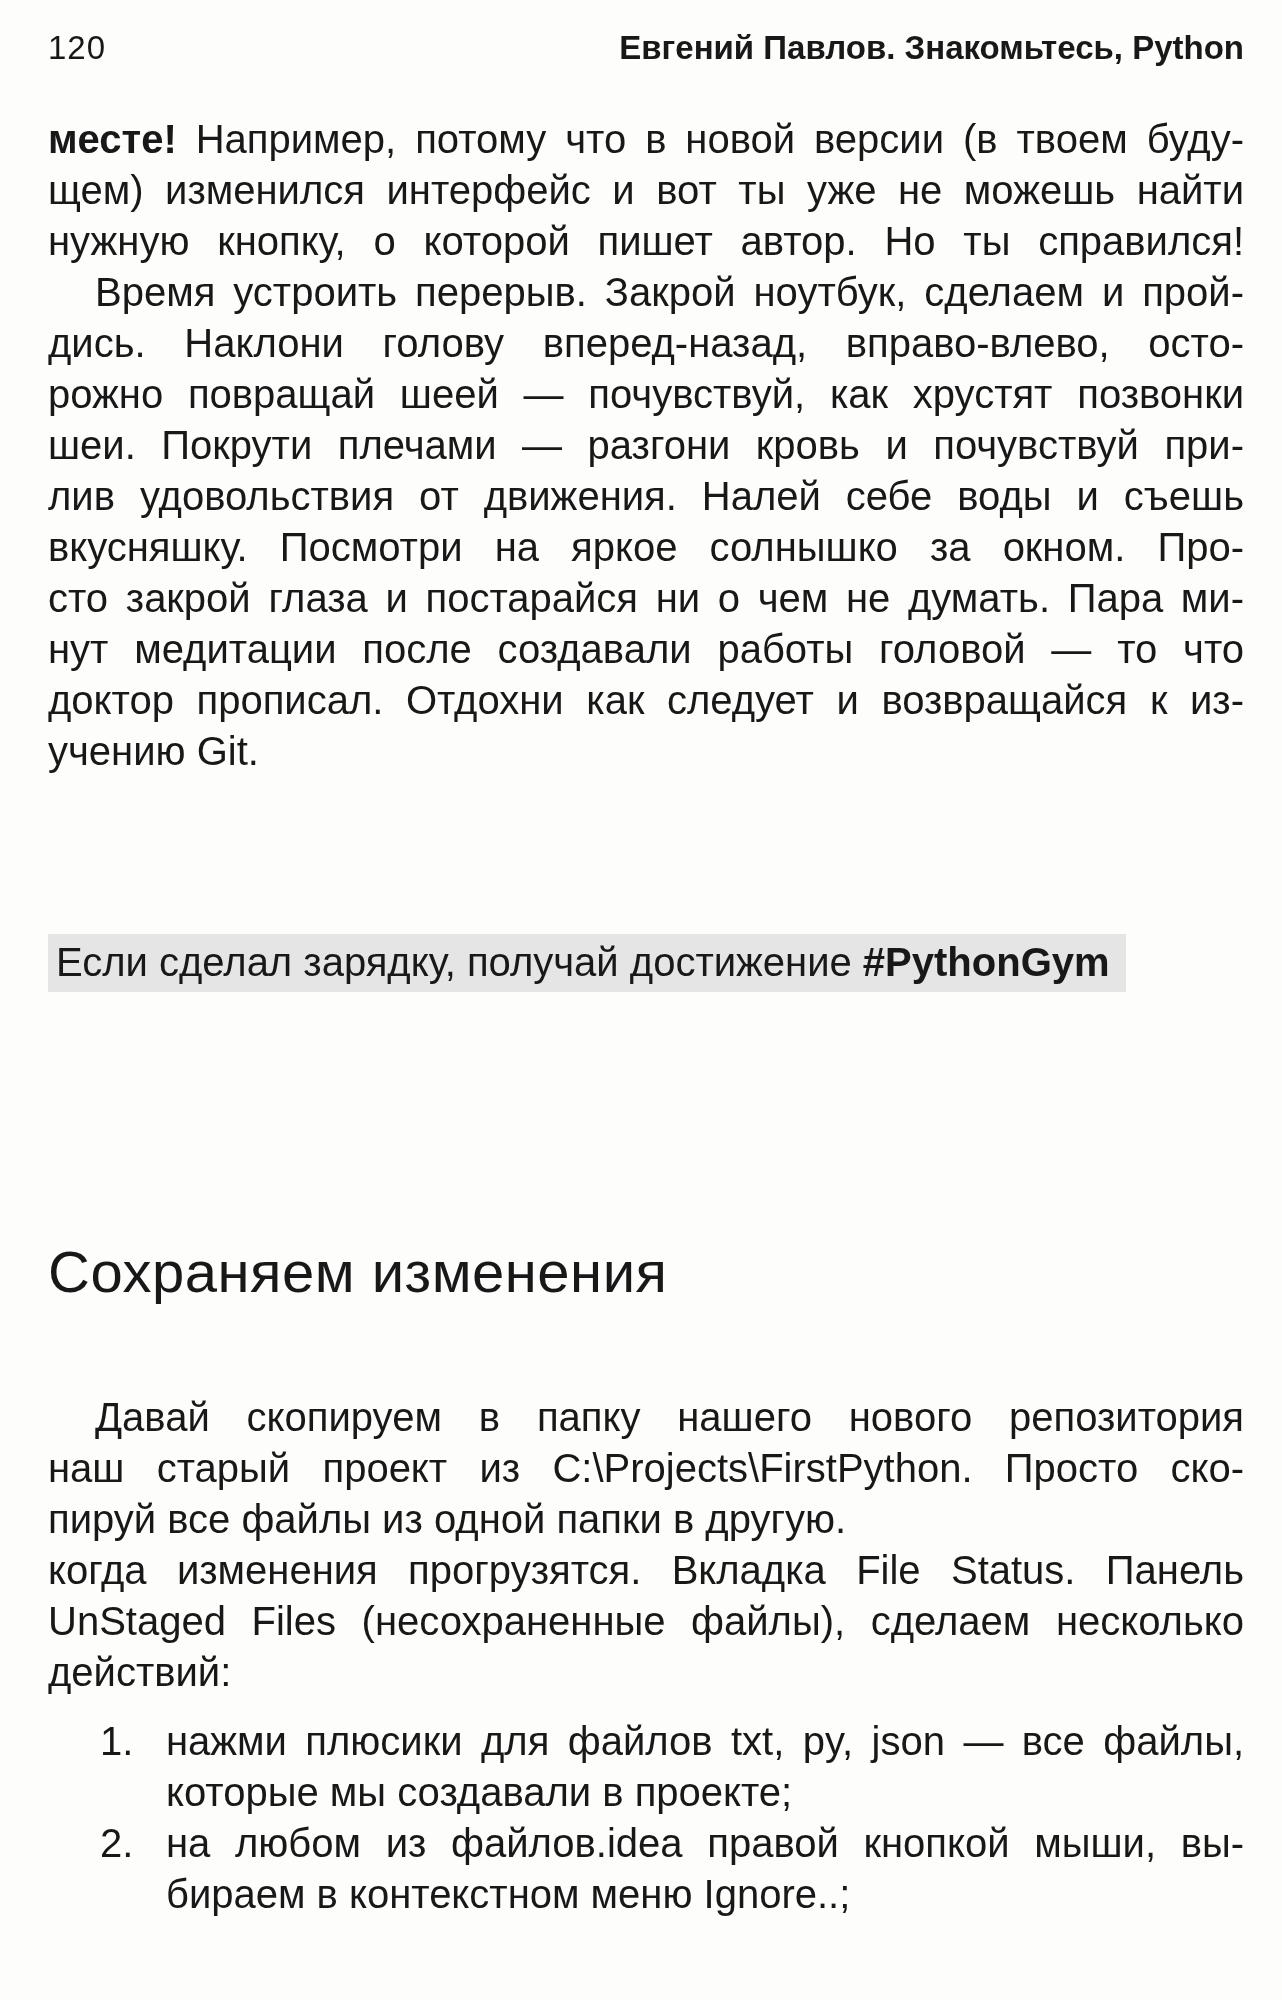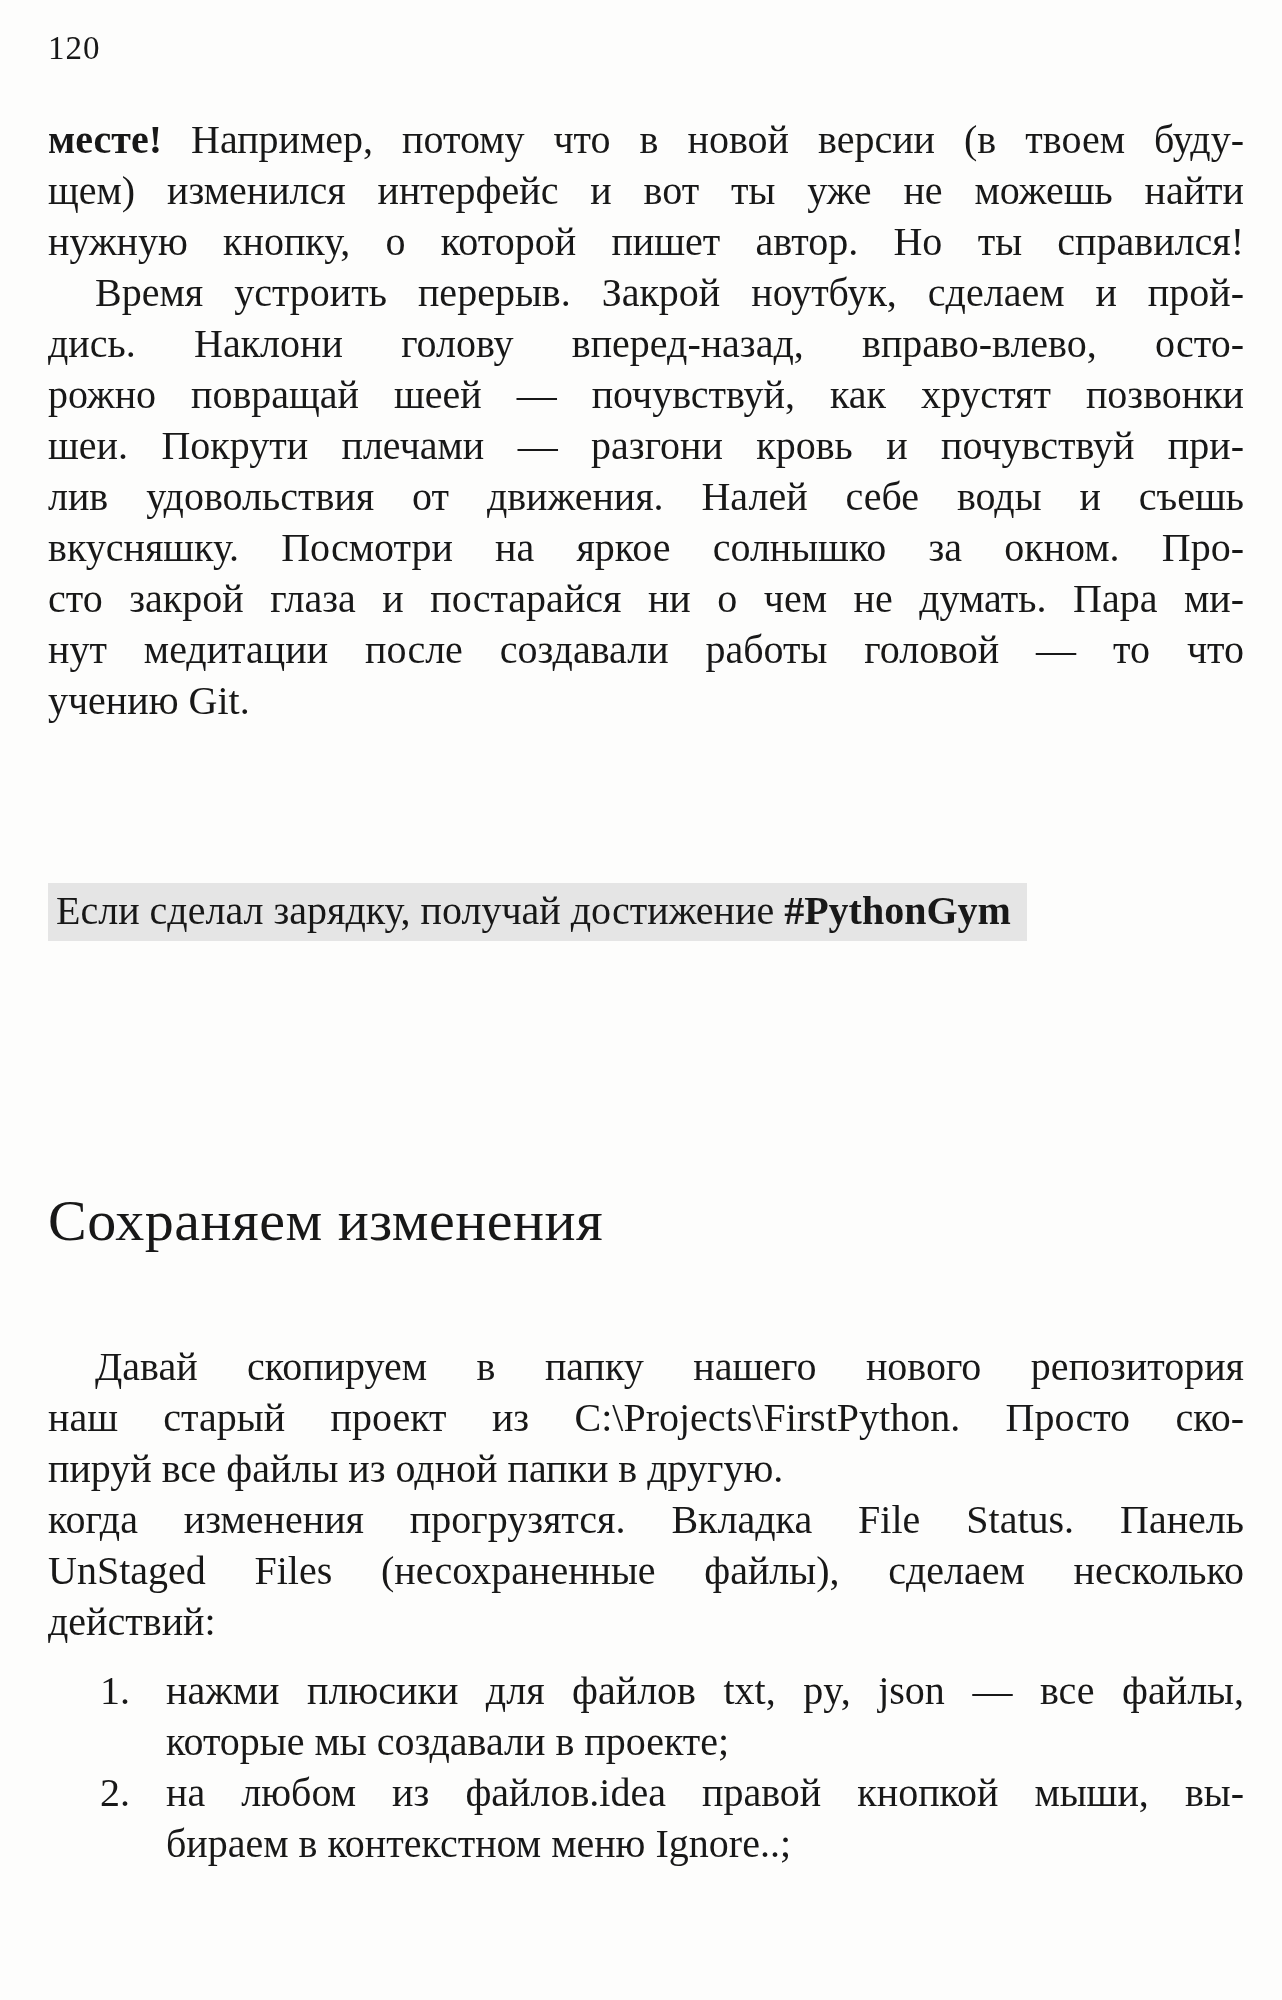--- a/index.html
+++ b/index.html
@@ -3,21 +3,21 @@
 <meta charset="utf-8">
 <style>
   html, body { margin: 0; padding: 0; background: #ffffff; }
   .page {
     position: relative;
     width: 1282px;
     height: 2000px;
     margin: 0 auto;
     background: #fdfdfc;
     color: #181818;
-    font-family: Liberation Serif, serif;
+    font-family: Liberation Sans, sans-serif;
     overflow: hidden;
     box-sizing: border-box;
     padding: 26px 38px 0 48px;
   }
   
   .hdr {
     display: flex;
     justify-content: space-between;
     align-items: baseline;
     font-size: 33px;
@@ -67,20 +67,21 @@
   }
   .nlist .li-text { flex: 1 1 auto; min-width: 0; }
 </style>
 </head>
 <body>
 
 <div class="page">
 
   <header class="hdr">
     <span class="pg-num">120</span>
+    <span class="run-title">Евгений Павлов. Знакомьтесь, Python</span>
   </header>
 
   <main>
 
     <div class="para p1">
       <div class="jline fill"><b>месте!</b><span> Например, потому что в новой версии (в твоем буду-</span></div>
       <div>
           <div class="jline fill">щем) изменился интерфейс и вот ты уже не можешь найти</div>
           <div class="jline fill">нужную кнопку, о которой пишет автор. Но ты справился!</div>
         </div>
@@ -88,20 +89,21 @@
 
     <div class="para">
         <div class="jline fill ind">Время устроить перерыв. Закрой ноутбук, сделаем и прой-</div>
         <div class="jline fill">дись. Наклони голову вперед-назад, вправо-влево, осто-</div>
         <div class="jline fill">рожно повращай шеей — почувствуй, как хрустят позвонки</div>
         <div class="jline fill">шеи. Покрути плечами — разгони кровь и почувствуй при-</div>
         <div class="jline fill">лив удовольствия от движения. Налей себе воды и съешь</div>
         <div class="jline fill">вкусняшку. Посмотри на яркое солнышко за окном. Про-</div>
         <div class="jline fill">сто закрой глаза и постарайся ни о чем не думать. Пара ми-</div>
         <div class="jline fill">нут медитации после создавали работы головой — то что</div>
+        <div class="jline fill">доктор прописал. Отдохни как следует и возвращайся к из-</div>
         <div class="jline">учению Git.</div>
       </div>
 
     <div class="callout-wrap">
       <div class="callout"><span>Если сделал зарядку, получай достижение </span><b>#PythonGym</b></div>
     </div>
 
     <h1 class="heading">Сохраняем изменения</h1>
 
     <div class="para p3">

